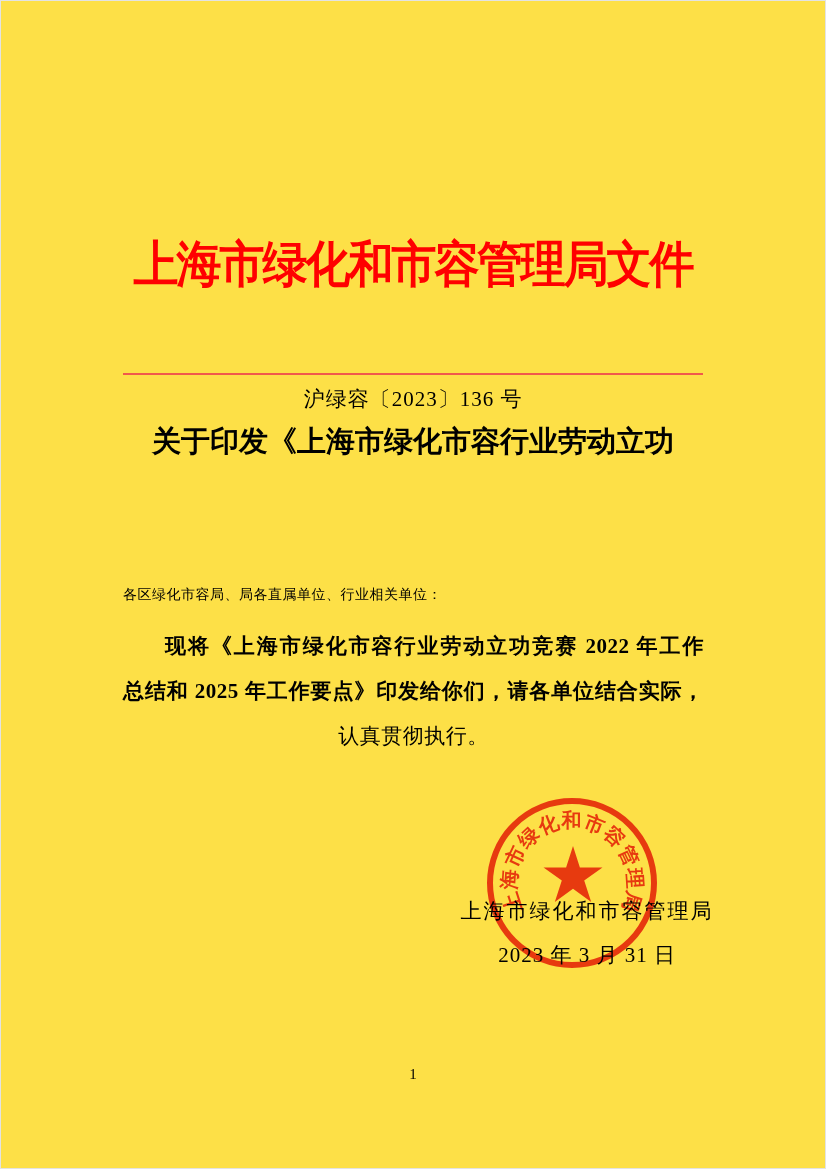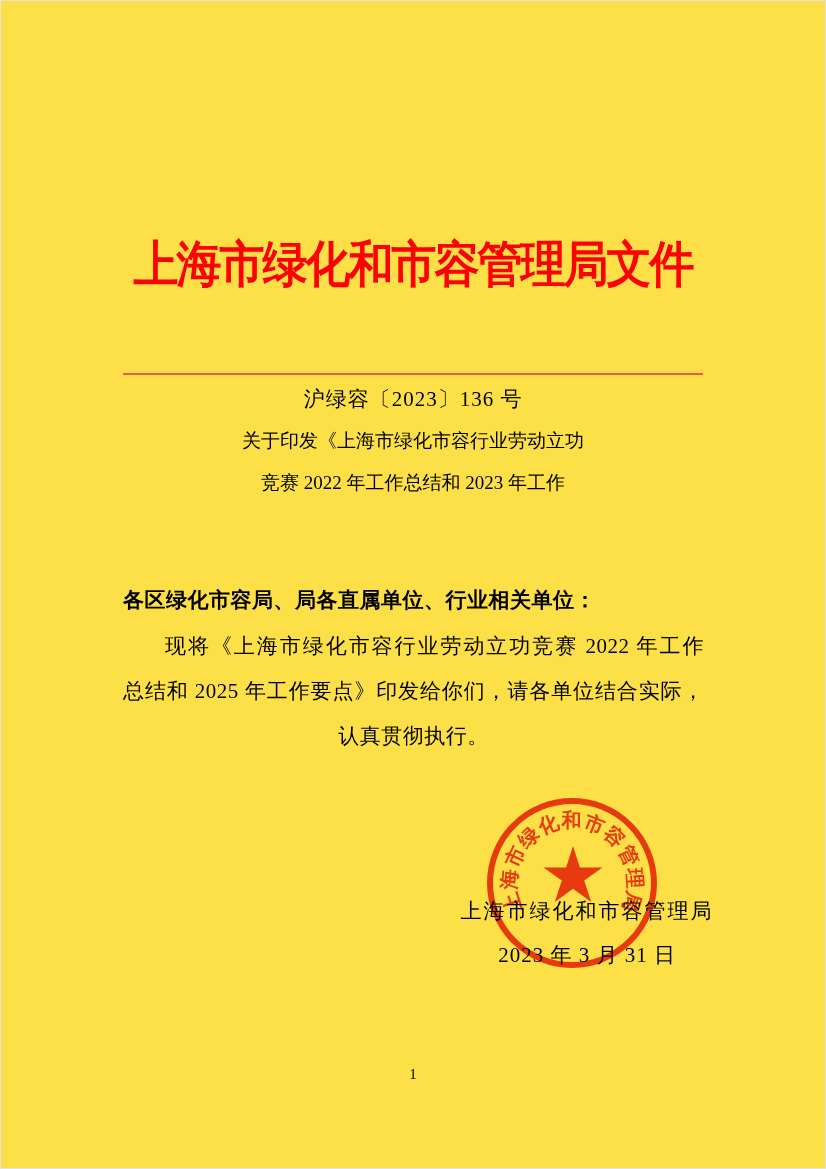--- a/index.html
+++ b/index.html
@@ -35,41 +35,40 @@
     margin-top: 44px;
   }
   .red-divider {
     position: absolute; top: 373px; left: 123px;
     width: 580px; height: 2px;
     background: #f0594c;
   }
   .doc-title {
     position: absolute; top: 420px; left: 0; right: 0;
     text-align: center;
-    font-size: 19px;
-    font-weight: normal;
+    font-size: 29px;
+    font-weight: bold;
     line-height: 42px;
   }
   .salutation {
     position: absolute; top: 586px; left: 123px;
     width: 581px;
-    font-size: 21px;
+    font-size: 14px;
     letter-spacing: 0.5px;
     white-space: nowrap;
-    font-weight: bold;
   }
   .body-para {
     position: absolute; top: 624px; left: 123px;
     width: 581px;
     font-size: 21px;
     line-height: 45px;
     letter-spacing: 0.5px;
   }
   .body-line { text-align: center; }
-  .body-line.fill { text-align: justify; text-align-last: justify; }
+  .body-line.fill { text-align: justify; text-align-last: justify; font-weight: bold; }
   .body-line.indent { text-indent: 2em; }
   .closing-signature {
     position: absolute; top: 897px; left: 437px;
     width: 300px;
     text-align: center;
     font-size: 21px;
     letter-spacing: 2px;
     white-space: nowrap;
   }
   .closing-date {
@@ -104,21 +103,20 @@
 <div class="page">
 
   <div class="header-title">上海市绿化和市容管理局文件</div>
 
   <div class="doc-number">沪绿容〔2023〕136 号</div>
 
   <div class="red-divider"></div>
 
   <div class="doc-title">
     <div>关于印发《上海市绿化市容行业劳动立功</div>
-    <div>竞赛 2022 年工作总结和 2023 年工作</div>
   </div>
 
   <div class="salutation">各区绿化市容局、局各直属单位、行业相关单位：</div>
 
   <div class="body-para">
     <div class="body-line fill indent">现将《上海市绿化市容行业劳动立功竞赛 2022 年工作</div>
     <div class="body-line fill">总结和 2025 年工作要点》印发给你们，请各单位结合实际，</div>
     <div class="body-line">认真贯彻执行。</div>
   </div>
 

